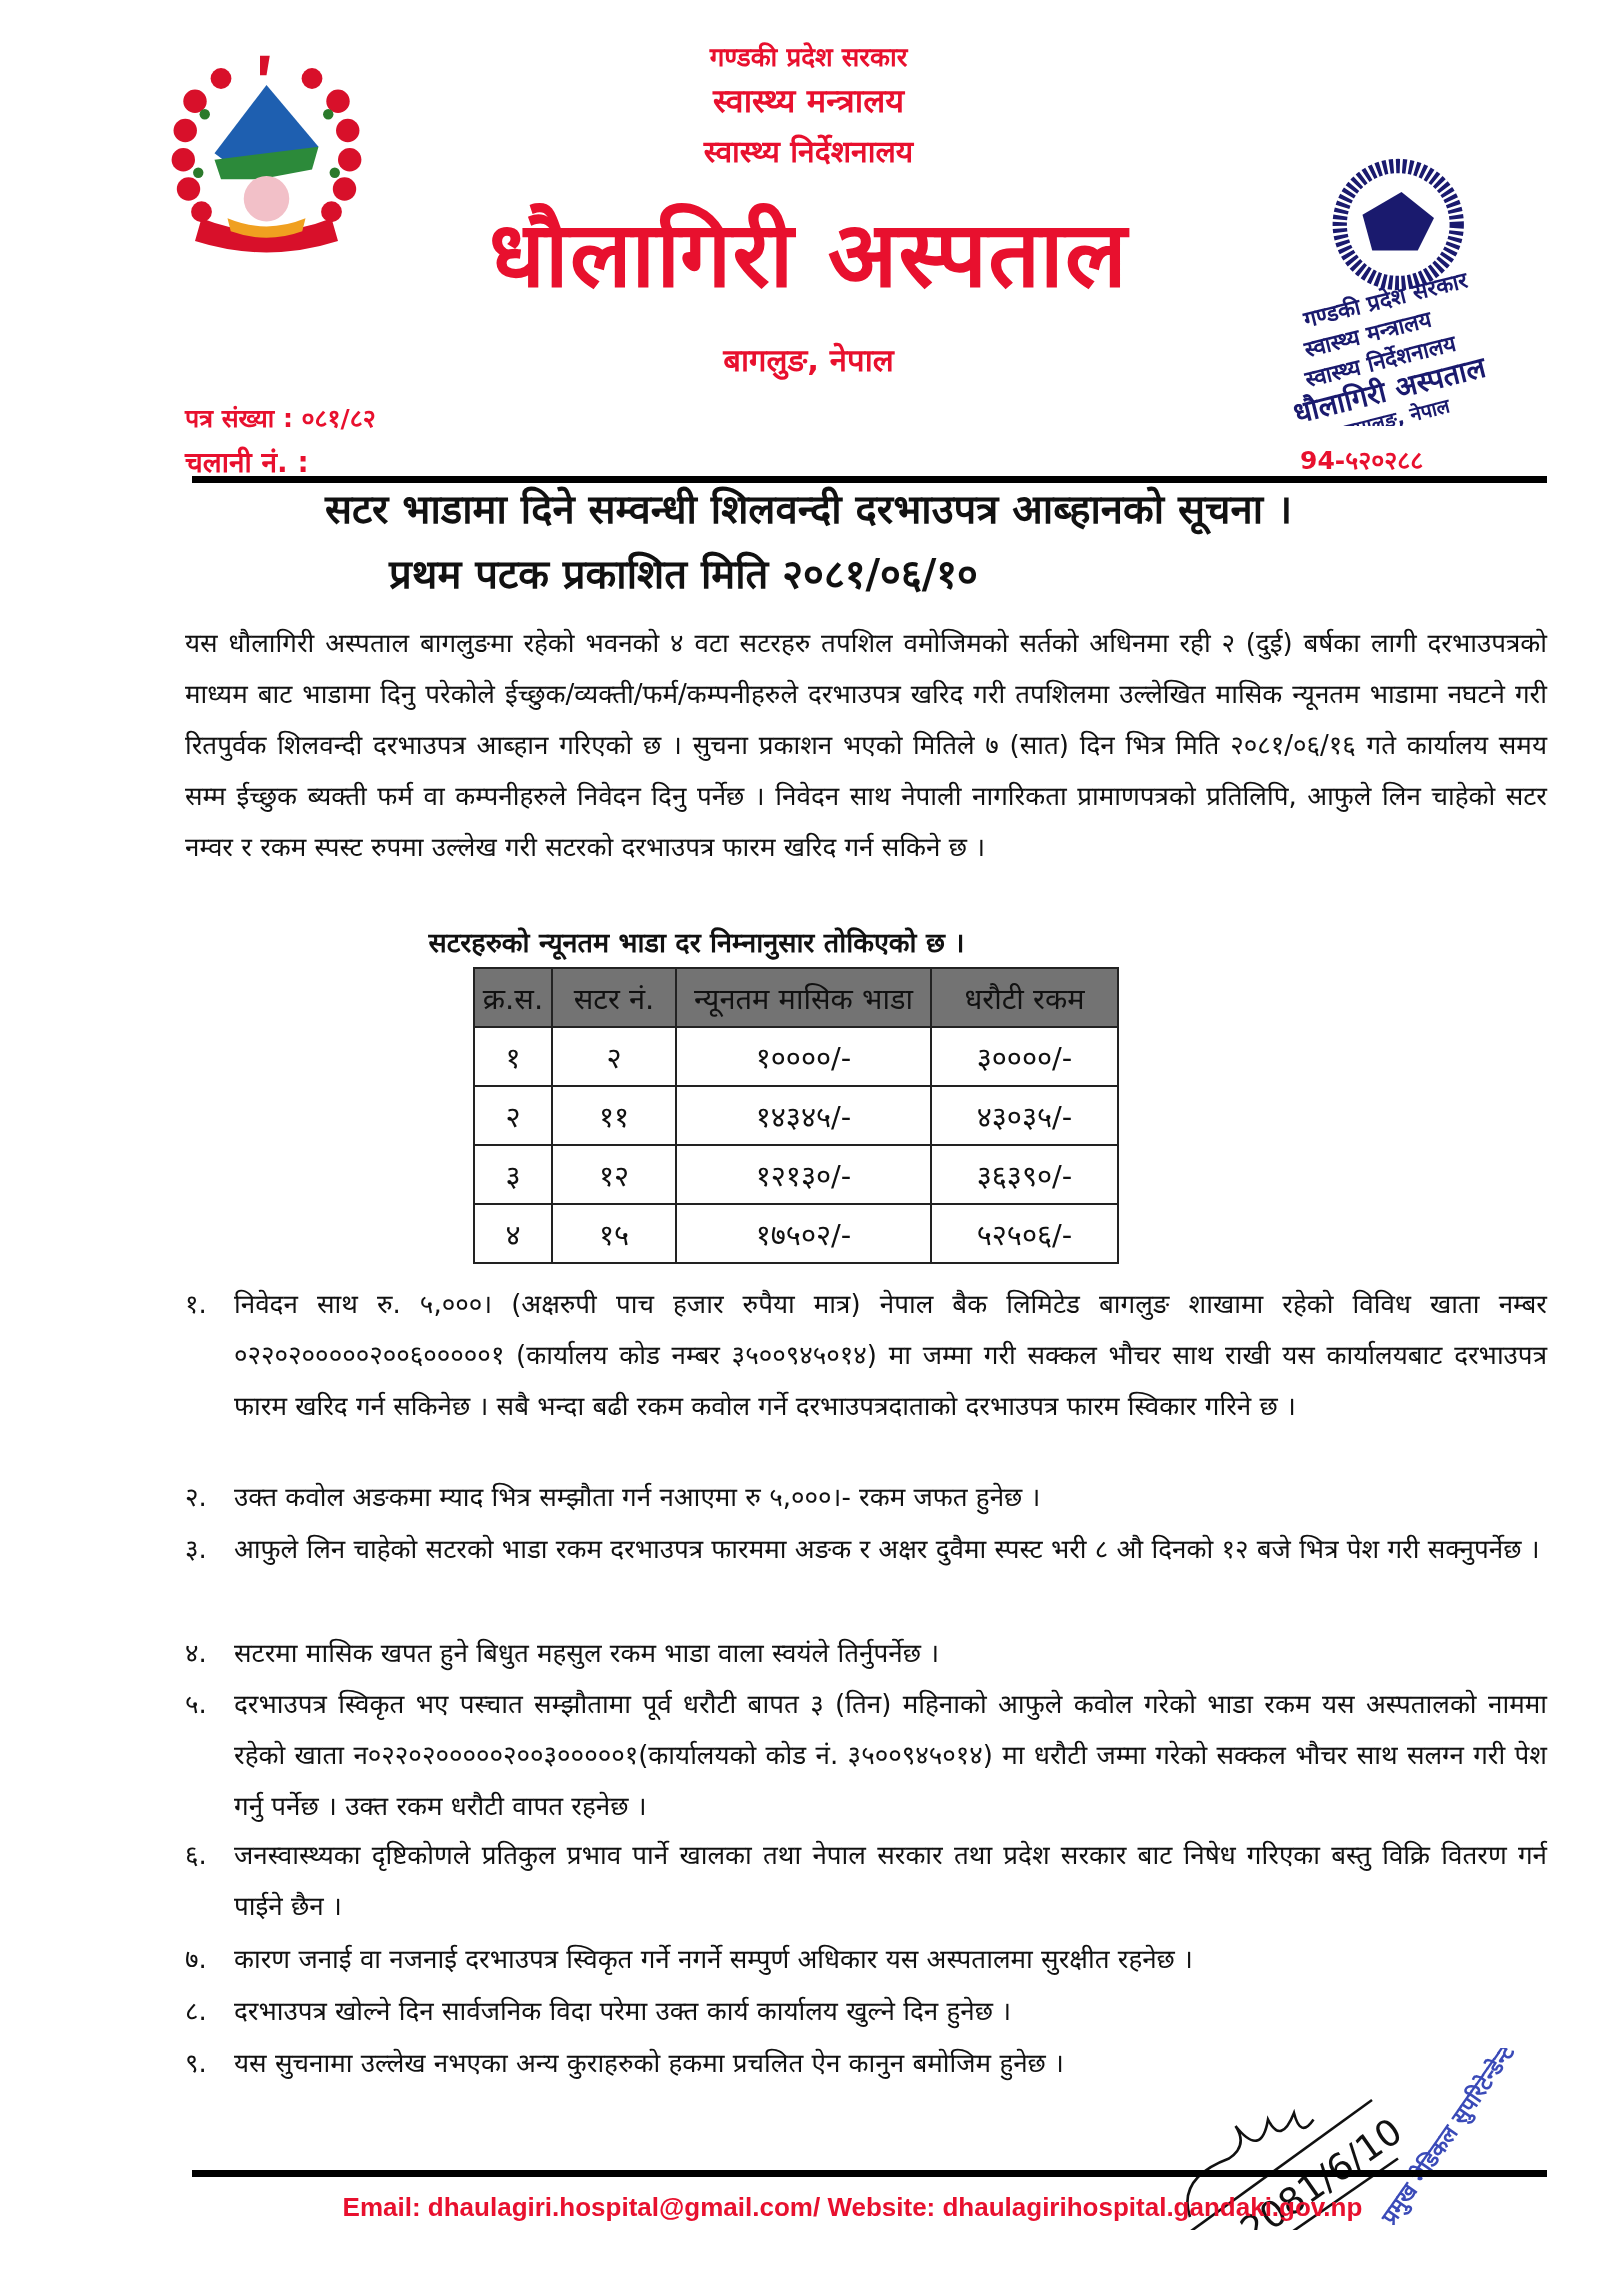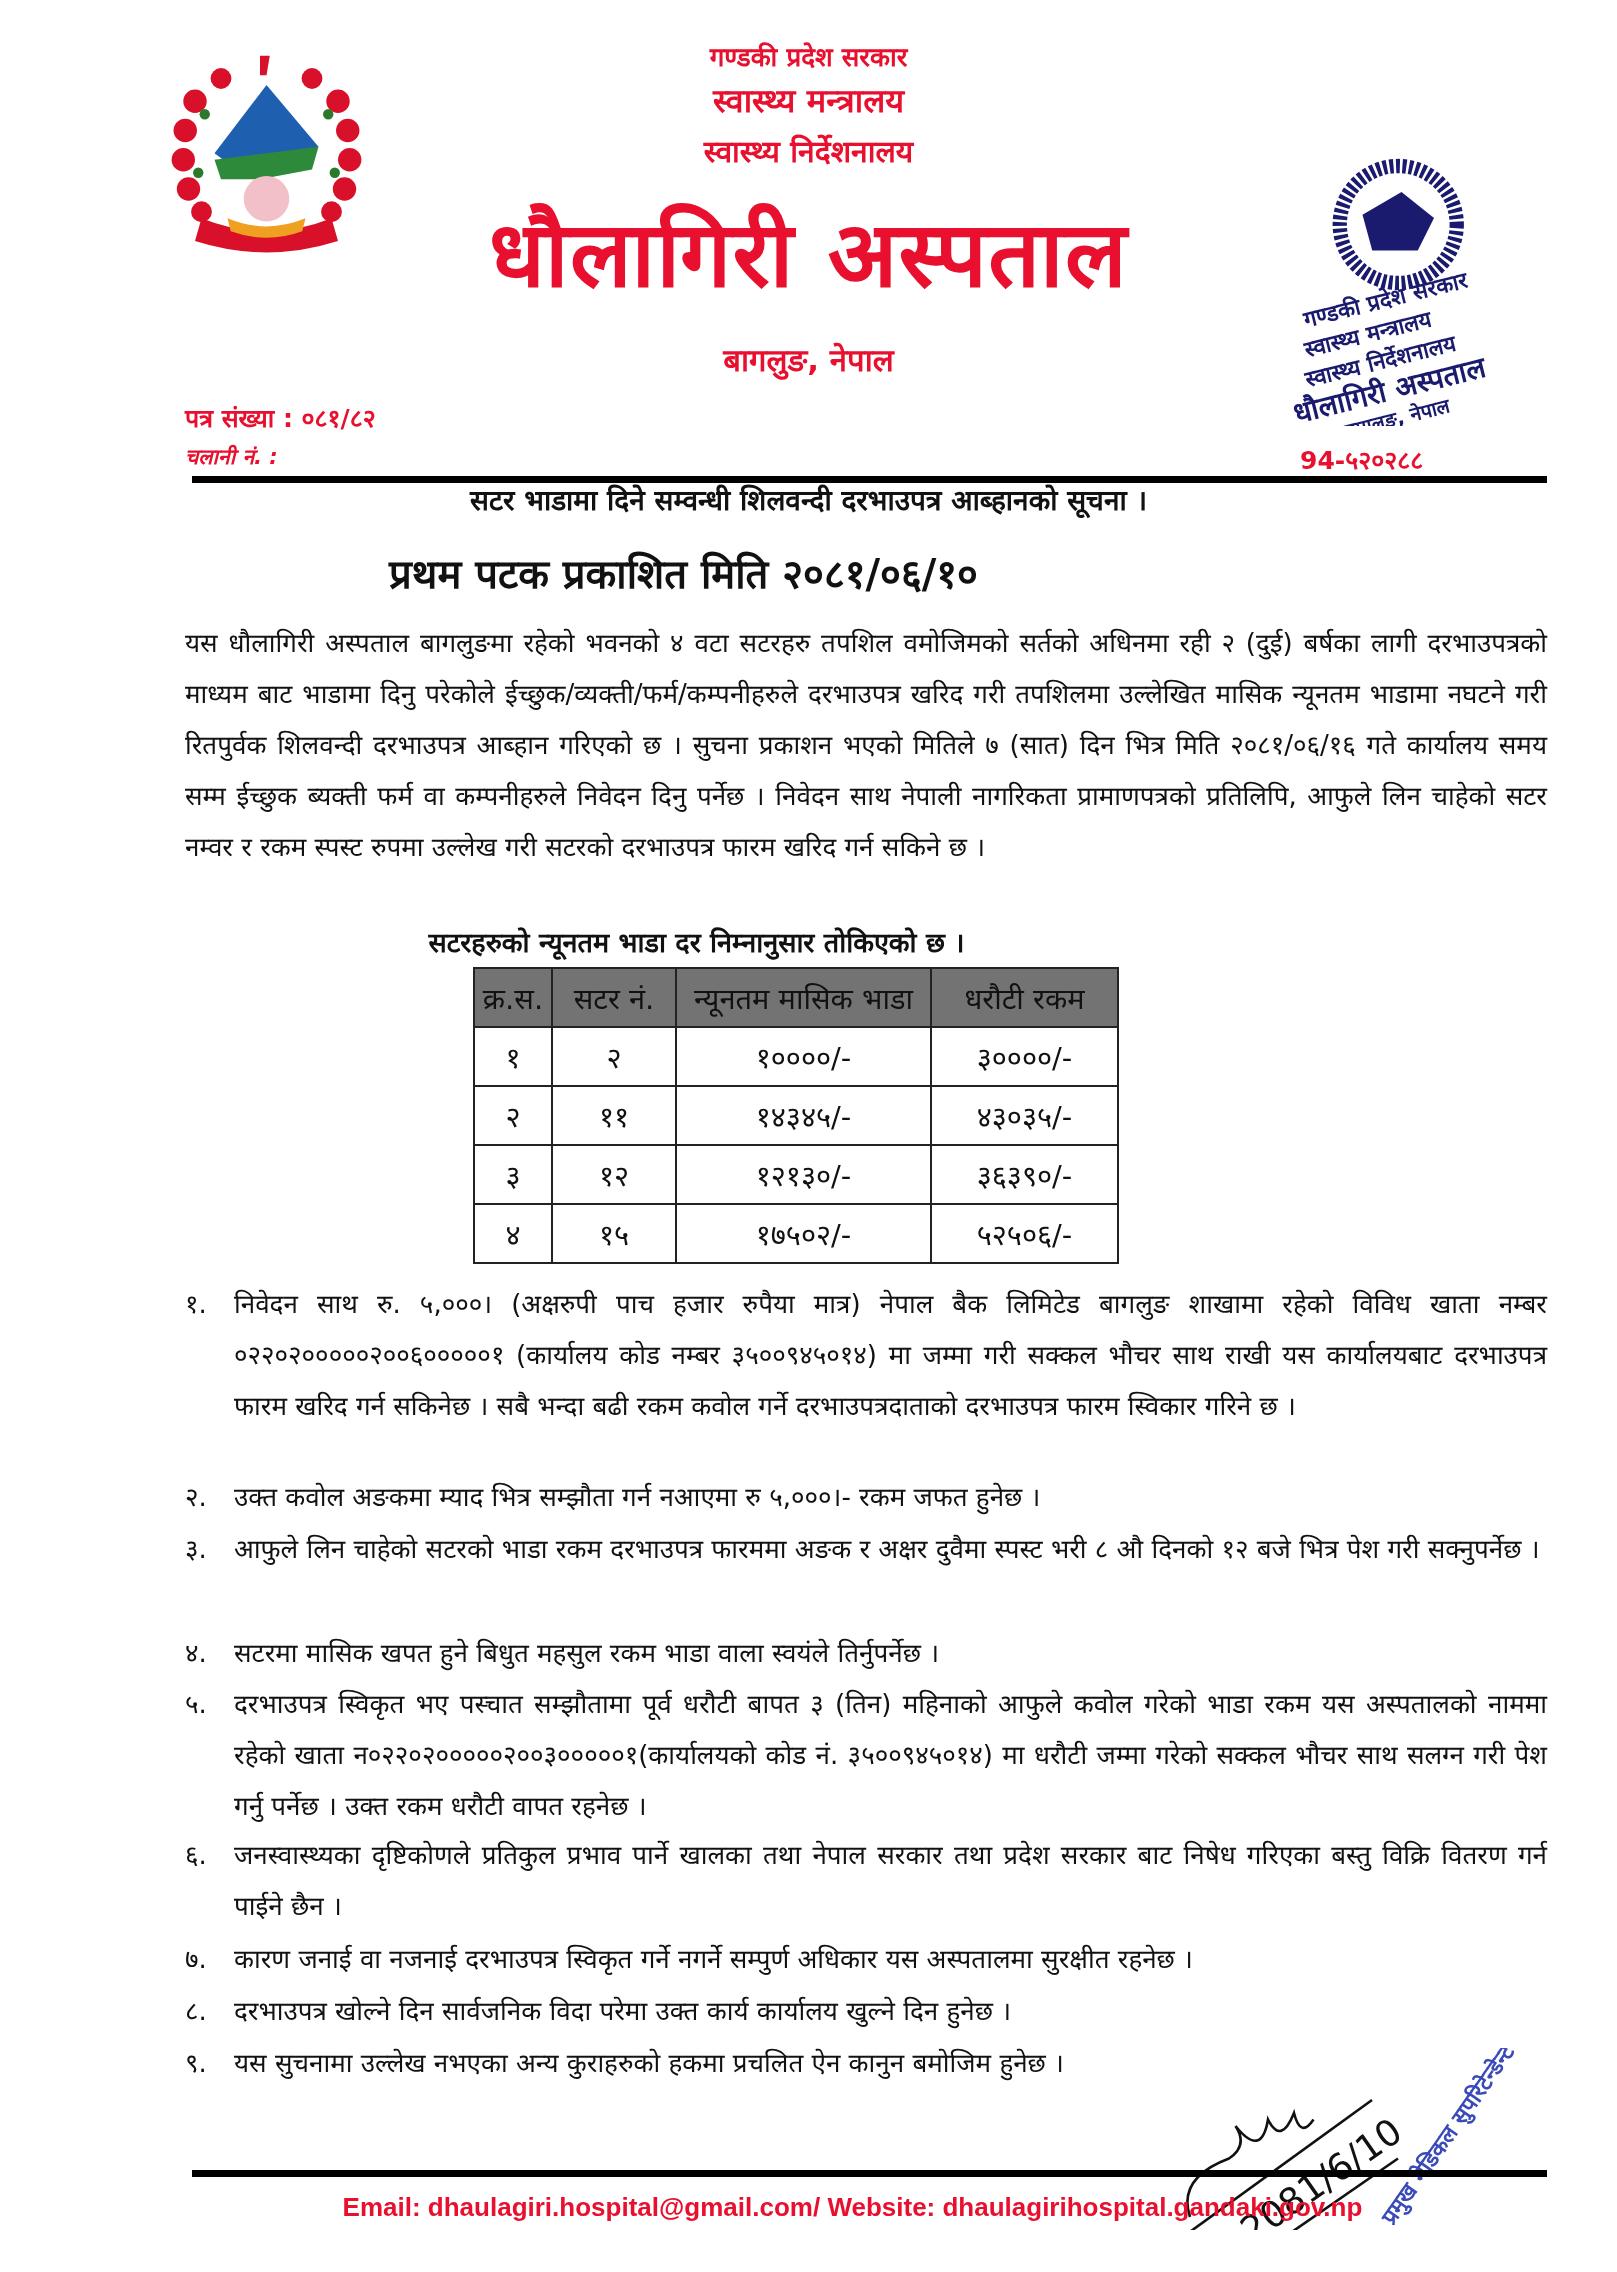--- a/index.html
+++ b/index.html
@@ -12,26 +12,26 @@
   
   #logo { left:156px; top:49px; width:221px; height:215px; }
   #hdr-gov { left:0; width:1617px; top:38px; font-size:26px; font-weight:bold; }
   #hdr-ministry { left:0; width:1617px; top:77px; font-size:32.5px; font-weight:bold; }
   #hdr-directorate { left:0; width:1617px; top:130px; font-size:30px; font-weight:bold; }
   #hdr-hospital { left:0; width:1617px; top:189px; font-size:91px; font-weight:bold; letter-spacing:1.3px; }
   #hdr-location { left:0; width:1617px; top:338px; font-size:31px; font-weight:bold; }
   #stamp { left:1268px; top:153px; width:254px; height:273px; }
 
   #ref-no { left:185px; top:400px; font-size:25px; font-weight:bold; }
-  #dispatch-no { left:185px; top:442px; font-size:21px; font-weight:bold;font-style:italic; }
+  #dispatch-no { left:185px; top:442px; font-size:28px; font-weight:bold; }
   #phone { left:1300px; top:442px; font-size:25px; font-weight:bold; }
 
   .rule { left:192px; width:1355px; height:6.5px; background:#000; }
 
-  #title-line1 { left:0; width:1617px; top:480px; font-size:28px; font-weight:bold; }
+  #title-line1 { left:0; width:1617px; top:480px; font-size:40px; font-weight:bold; }
   #title-line2 { left:0; width:1367px; top:545px; font-size:40px; font-weight:bold; }
 
   .para { left:185px; width:1362px; font-size:26px; line-height:51px; text-align:justify; }
   #intro { top:618px; }
 
   #table-caption { left:0; width:1393px; top:923px; font-size:27px; font-weight:bold; }
 
   #rates-table { left:473px; top:967px; border-collapse:collapse; font-size:29px; }
   #rates-table th, #rates-table td { border:2px solid #222; text-align:center; height:57px; padding:0 6.5px; }
   #rates-table th { background:#737373; font-weight:normal; }

